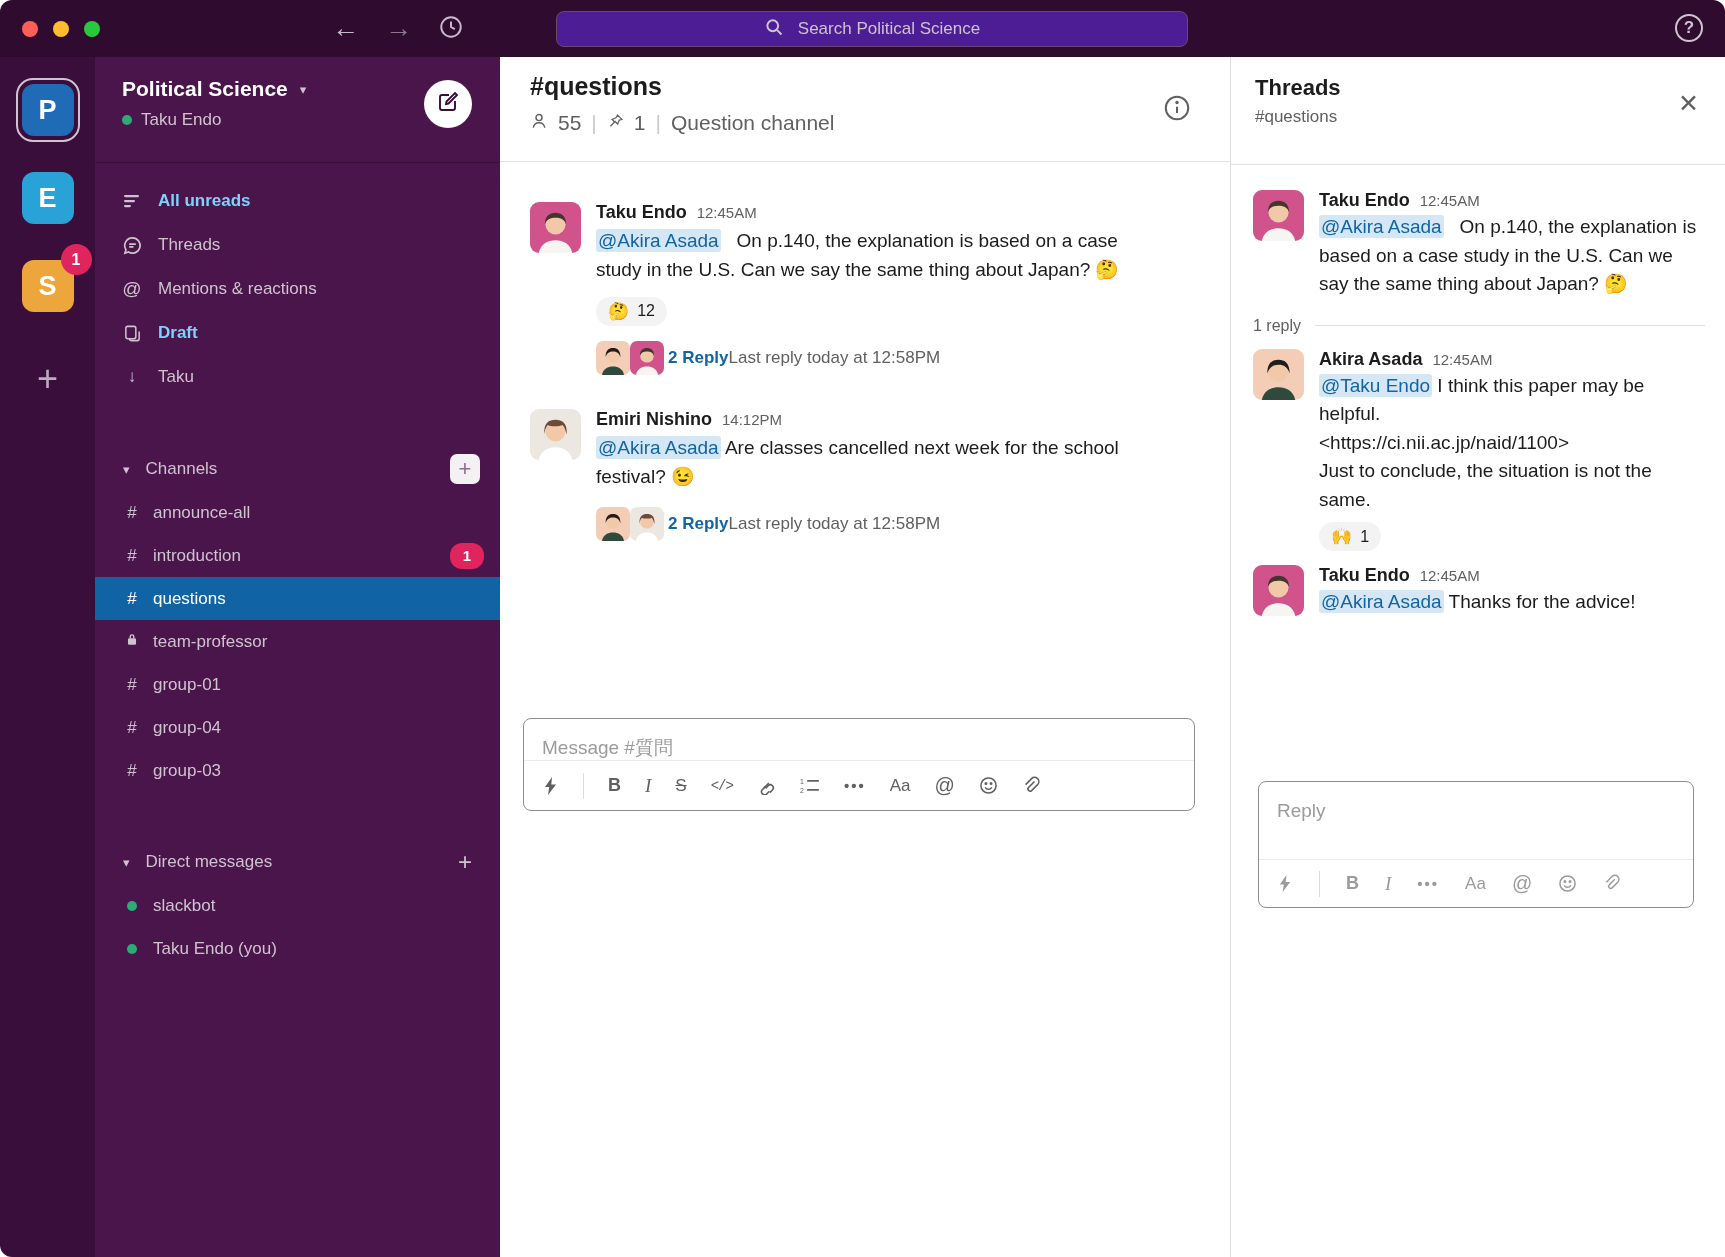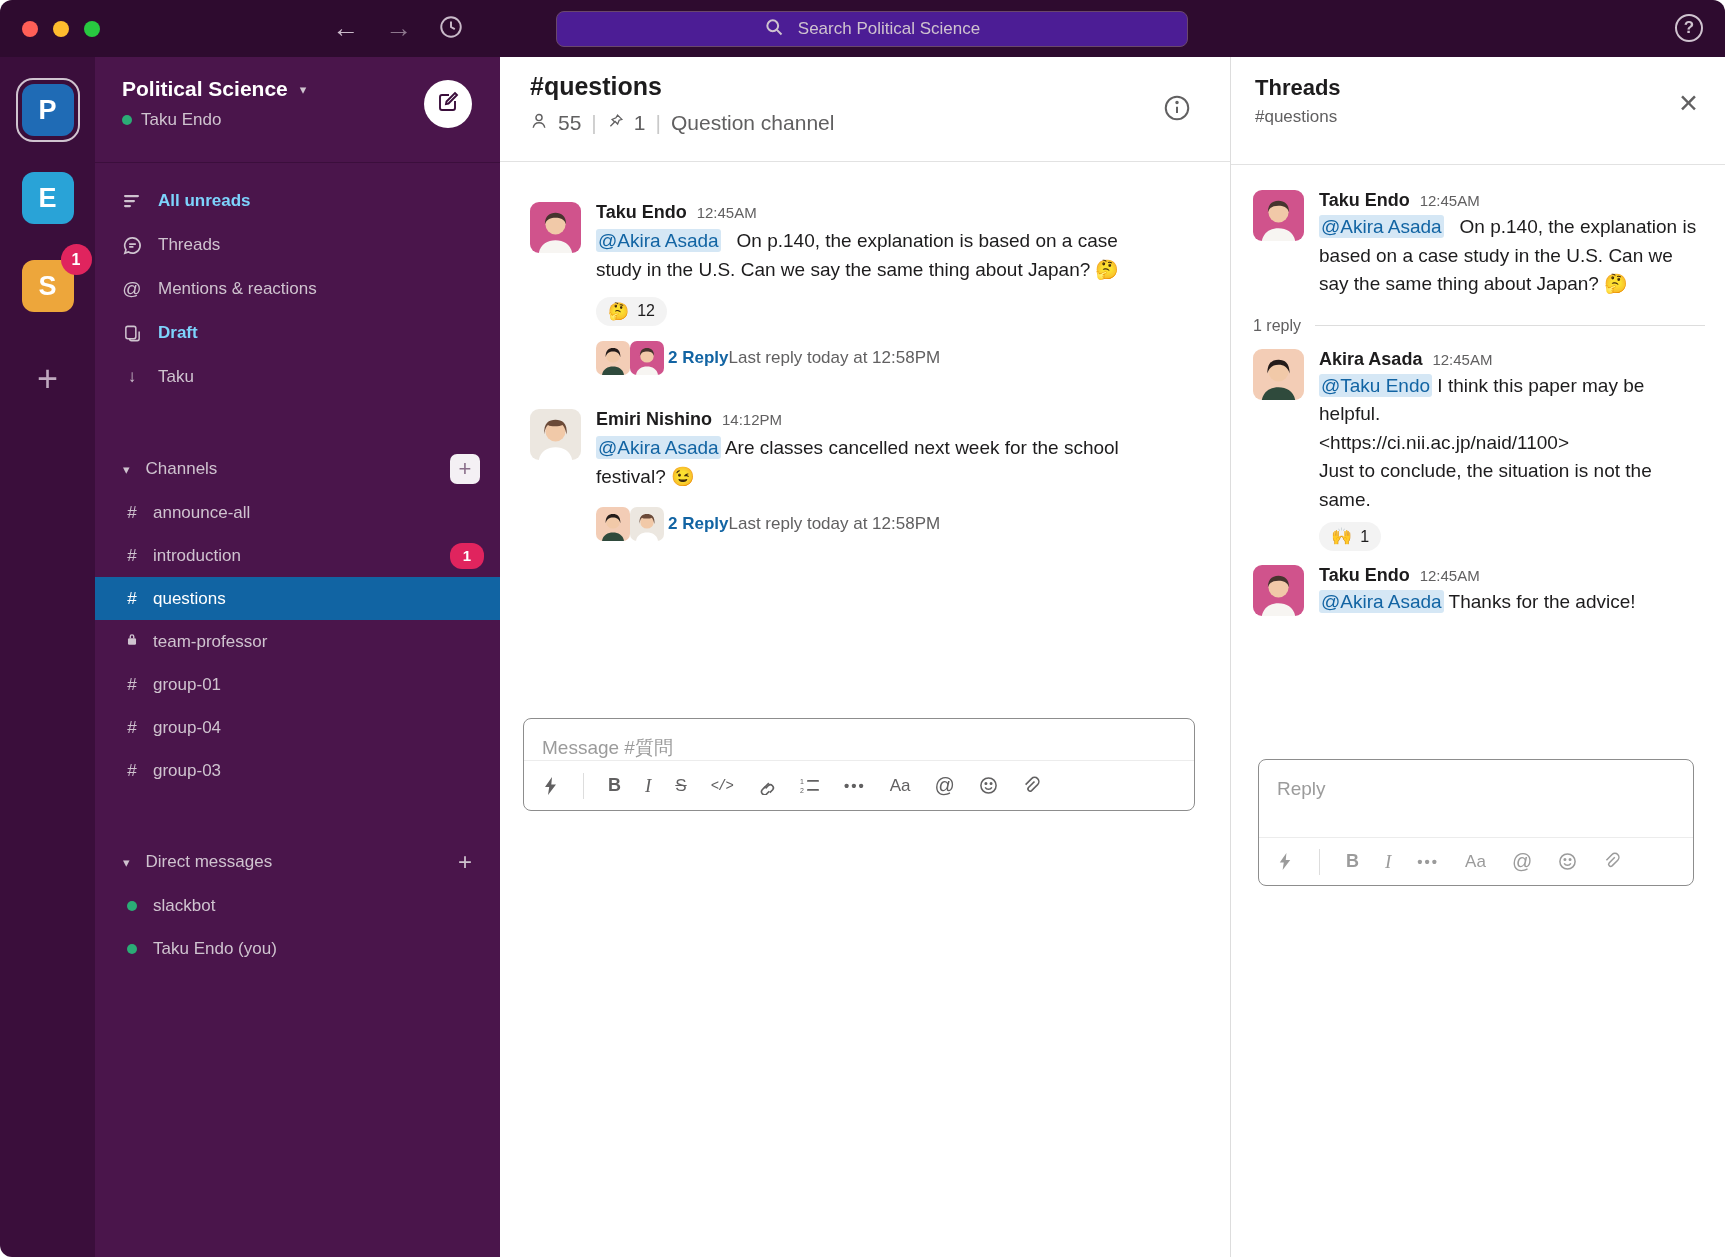--- a/index.html
+++ b/index.html
@@ -103,21 +103,21 @@
   .th-title{font-size:22px;font-weight:bold;}
   .th-sub{margin-top:6px;font-size:17px;color:#616061;}
   .th-close{position:absolute;right:26px;top:32px;font-size:25px;color:#616061;}
   .th-list{padding:25px 20px 0 22px;}
   .th-msg{display:flex;gap:15px;}
   .th-body{max-width:378px;}
   .th-text{font-size:19px;line-height:1.5;margin-top:2px;white-space:pre-wrap;}
   .replycount{display:flex;align-items:center;gap:14px;margin:18px 0 14px 0;}
   .replycount .lab{font-size:16px;color:#616061;flex:none;}
   .replycount .line{flex:1;height:1px;background:#DDD;}
-  .composer.th-c{left:27px;top:702px;width:436px;height:127px;position:absolute;}
+  .composer.th-c{left:27px;top:724px;width:436px;height:127px;position:absolute;}
   .composer.th-c .toolbar{height:48px;gap:26px;}
 </style>
 </head>
 <body>
 
 <div class="window">
 
   <div class="topbar">
     <div class="lights">
       <span class="light red"></span>

